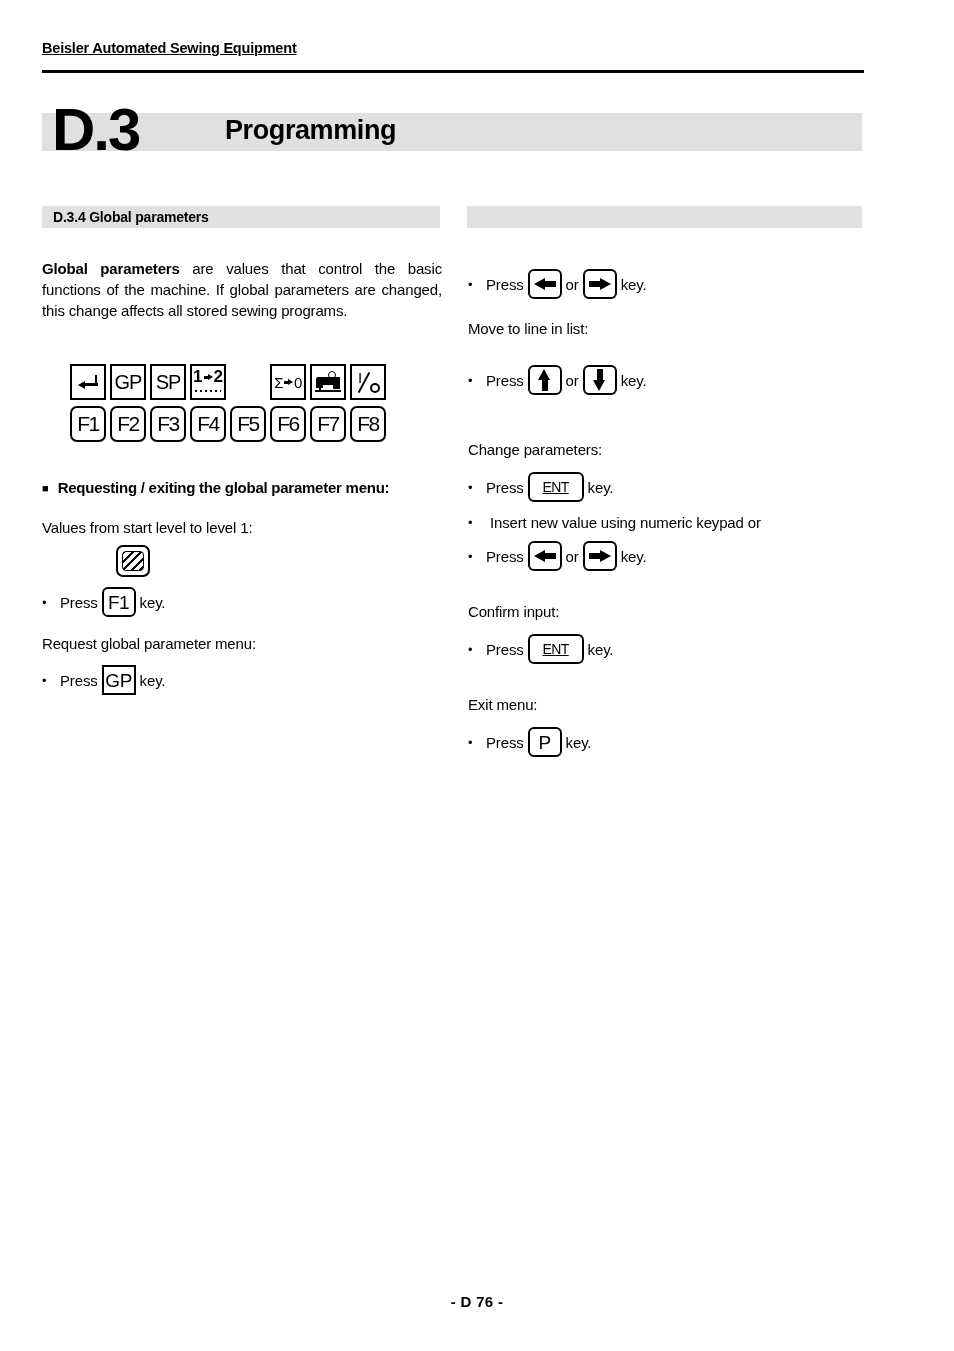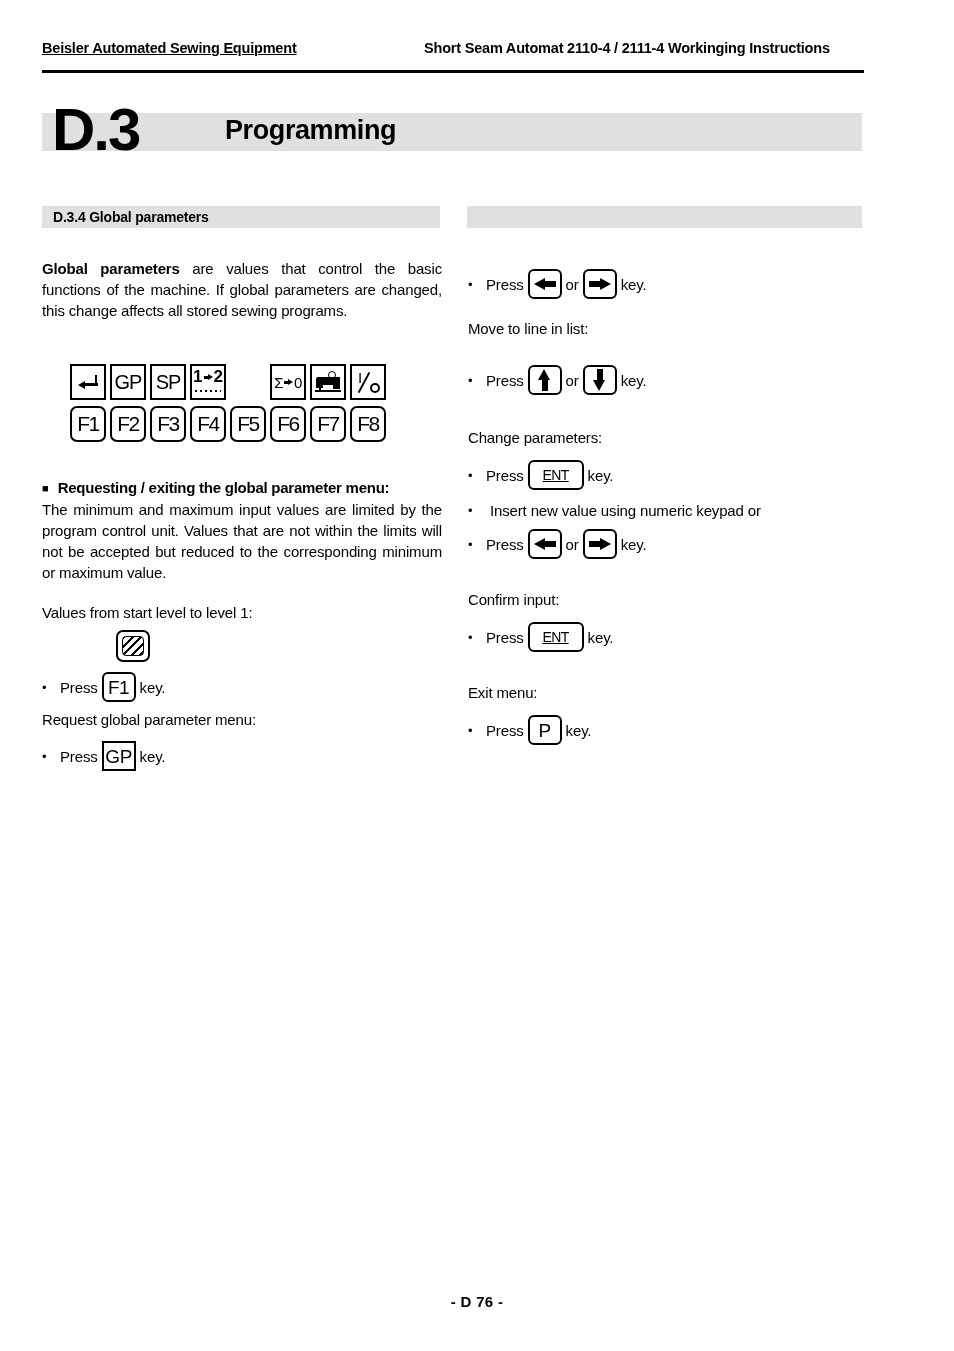--- a/index.html
+++ b/index.html
@@ -299,21 +299,20 @@
     font-size: 15px;
     font-weight: 700;
     letter-spacing: 0.3px;
   }
 </style>
 </head>
 <body>
 
 <div class="page-header">
   <div class="hdr-left">Beisler Automated Sewing Equipment</div>
-  <div class="hdr-right">Short Seam Automat 2110-4 / 2111-4 Workinging Instructions</div>
 </div>
 
 <div class="title-band"></div>
 <div class="chapter-no">D.3</div>
 <div class="chapter-title">Programming</div>
 
 <div class="sec-band-left">
   <span>D.3.4 Global parameters</span>
 </div>
 <div class="sec-band-right"></div>
@@ -442,42 +441,41 @@
   </div>
 </div>
 
 <div style="position:absolute; left:42px; top:478px; width:400px;">
 
   <div style="display:flex; align-items:flex-start;">
     <span style="font-size:11px; line-height:20px; margin-right:9px;">■</span>
     <span style="font-size:15px; font-weight:700; line-height:20px; letter-spacing:-0.25px;">Requesting / exiting the global parameter menu:</span>
   </div>
 
-  <p class="body" style="margin-top:1px;">The minimum and maximum input values are limited by the program control unit. Values that are not within the limits will not be accepted but reduced to the corresponding minimum or maximum value.</p>
 
   <div style="margin-top:19px;">
     <div class="label-line">Values from start level to level 1:</div>
 
     <div style="margin-top:7px; margin-left:74px;">
       <div class="hatch-key">
         <span class="hatch-inner"></span>
       </div>
     </div>
 
     <div class="bullet-row" style="margin-top:10px;">
       <span class="bullet-dot">•</span>
       <span class="txt">Press</span>
       <span class="key rounded key-inline">
         <span class="ktext">F1</span>
       </span>
       <span class="txt">key.</span>
     </div>
   </div>
 
-  <div style="margin-top:7px;">
+  <div style="margin-top:16px;">
     <div class="label-line">Request global parameter menu:</div>
 
     <div class="bullet-row" style="margin-top:11px;">
       <span class="bullet-dot">•</span>
       <span class="txt">Press</span>
       <span class="key sq key-inline">
         <span class="ktext">GP</span>
       </span>
       <span class="txt">key.</span>
     </div>
@@ -523,21 +521,21 @@
       <span class="key rounded key-inline">
         <span class="arrow-v arrow-down">
             <span class="stem"></span>
             <span class="head"></span>
           </span>
       </span>
       <span class="txt">key.</span>
     </div>
   </div>
 
-  <div style="margin-top:32px;">
+  <div style="margin-top:44px;">
     <div class="label-line">Change parameters:</div>
 
     <div class="bullet-row" style="margin-top:12px;">
       <span class="bullet-dot">•</span>
       <span class="txt">Press</span>
       <span class="key rounded key-inline wide">
         <span class="ktext small">ENT</span>
       </span>
       <span class="txt">key.</span>
     </div>

